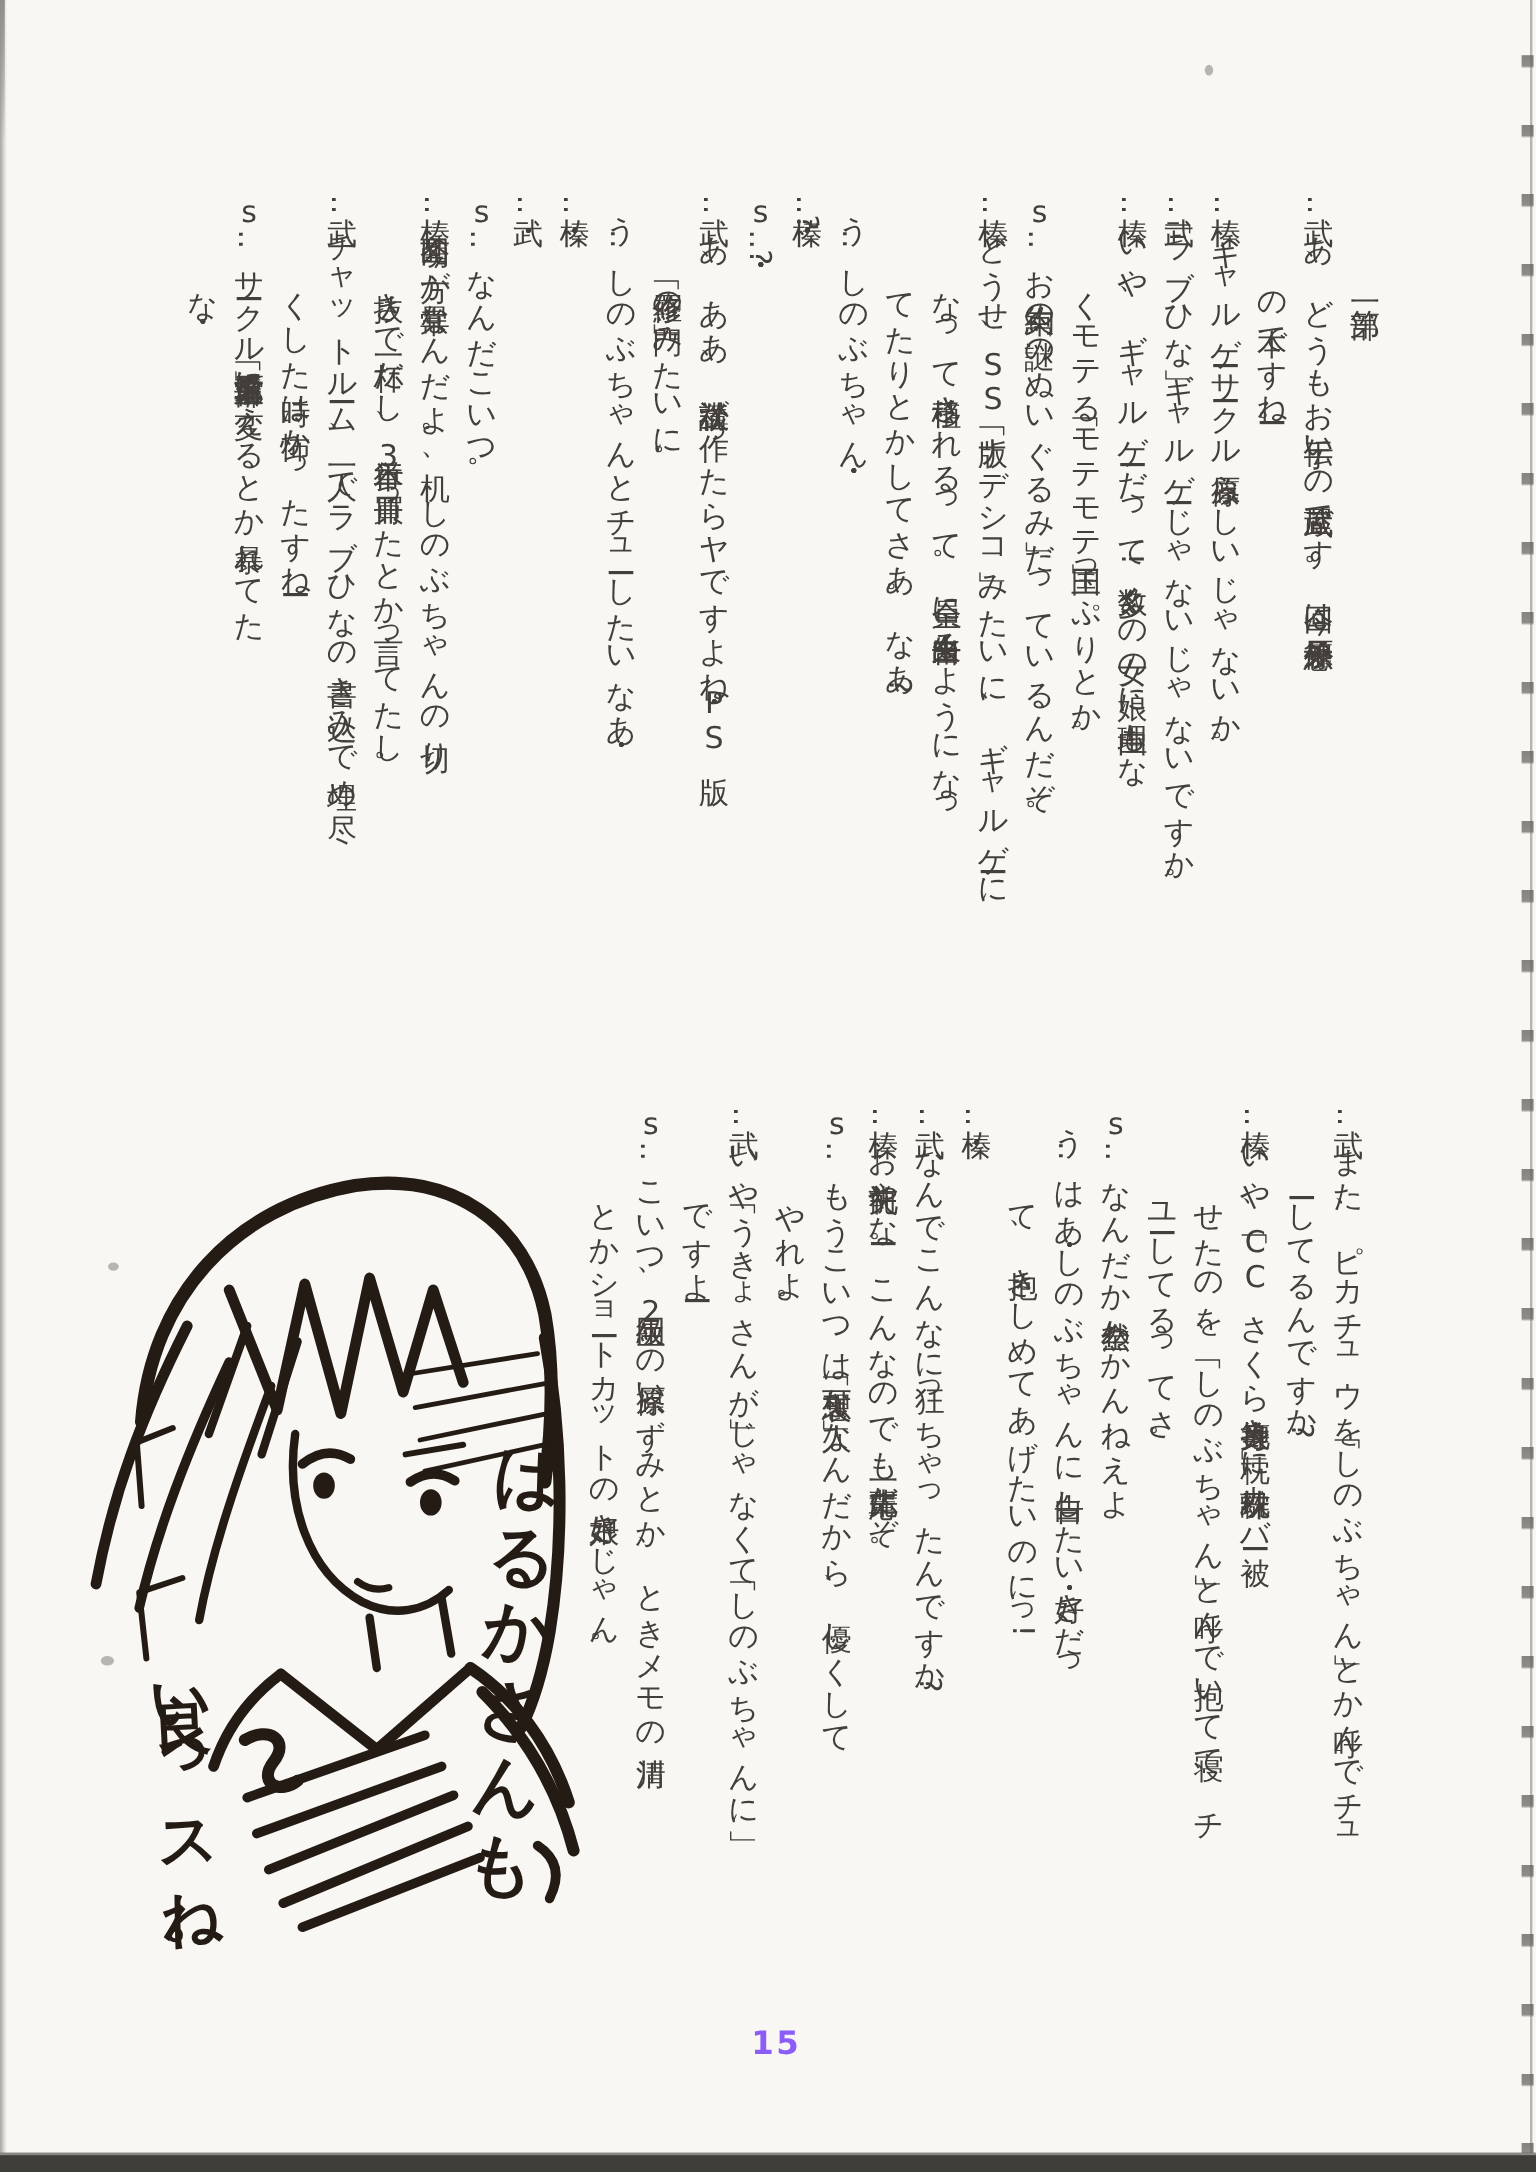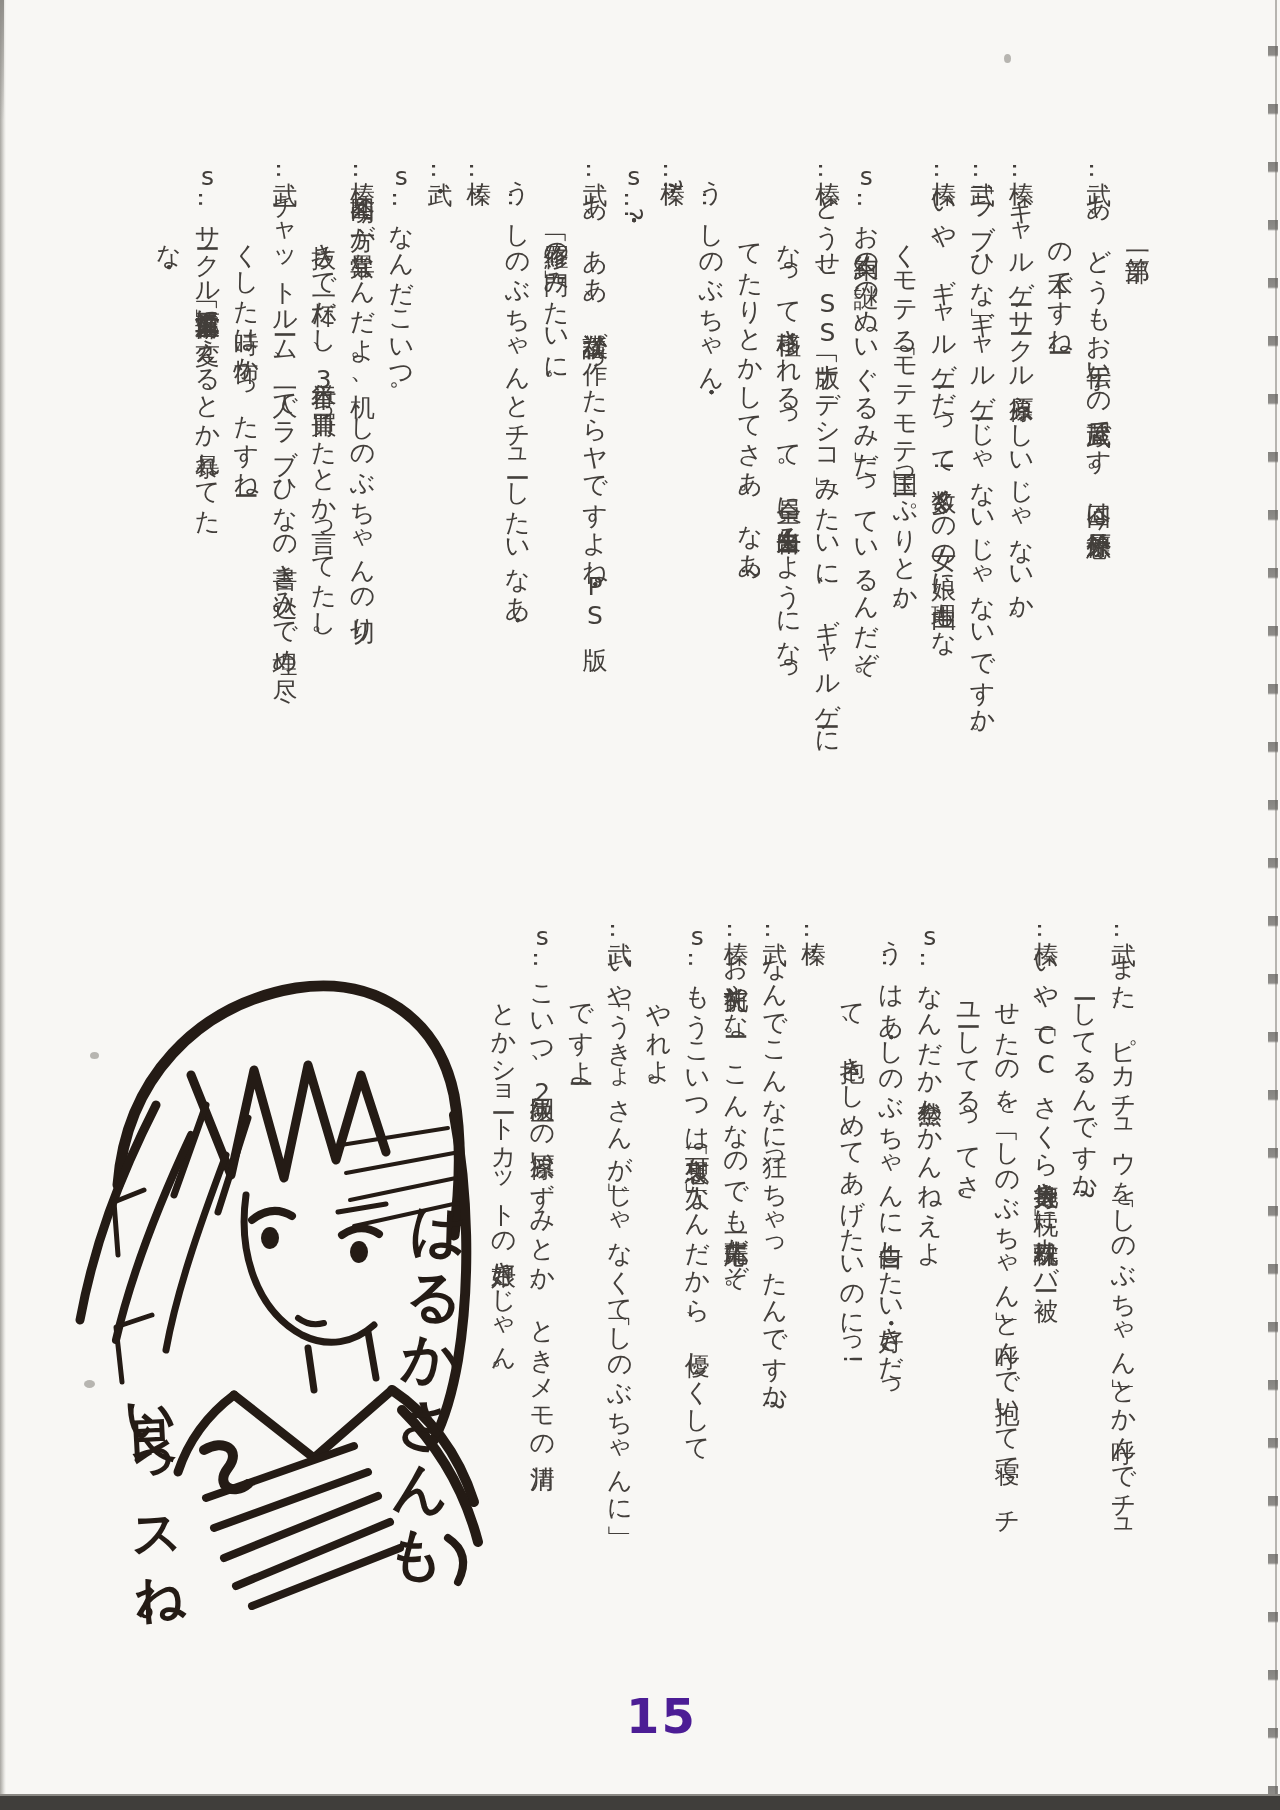--- a/index.html
+++ b/index.html
@@ -70,21 +70,21 @@
     position:absolute;
     writing-mode:vertical-rl;text-orientation:upright;
     font-weight:bold;color:#241b15;line-height:1.05;
     white-space:nowrap;
   }
   .caption-right{left:414px;top:1170px;font-size:56px;transform:rotate(4deg);transform-origin:top center;}
   .caption-left{left:122px;top:1370px;font-size:50px;transform:rotate(-3deg);transform-origin:top center;}
 
   .page-number{
     position:absolute;left:626px;top:1688px;
-    font-size:48px;font-weight:bold;letter-spacing:2px;color:#4c1d95;
+    font-size:27px;font-weight:bold;letter-spacing:2px;color:#8b5cf6;
   }
 </style>
 </head>
 <body>
 
 <div class="page">
 
   <div class="edge-left"></div>
   <div class="edge-right"></div>
   <div class="edge-bottom"></div>

